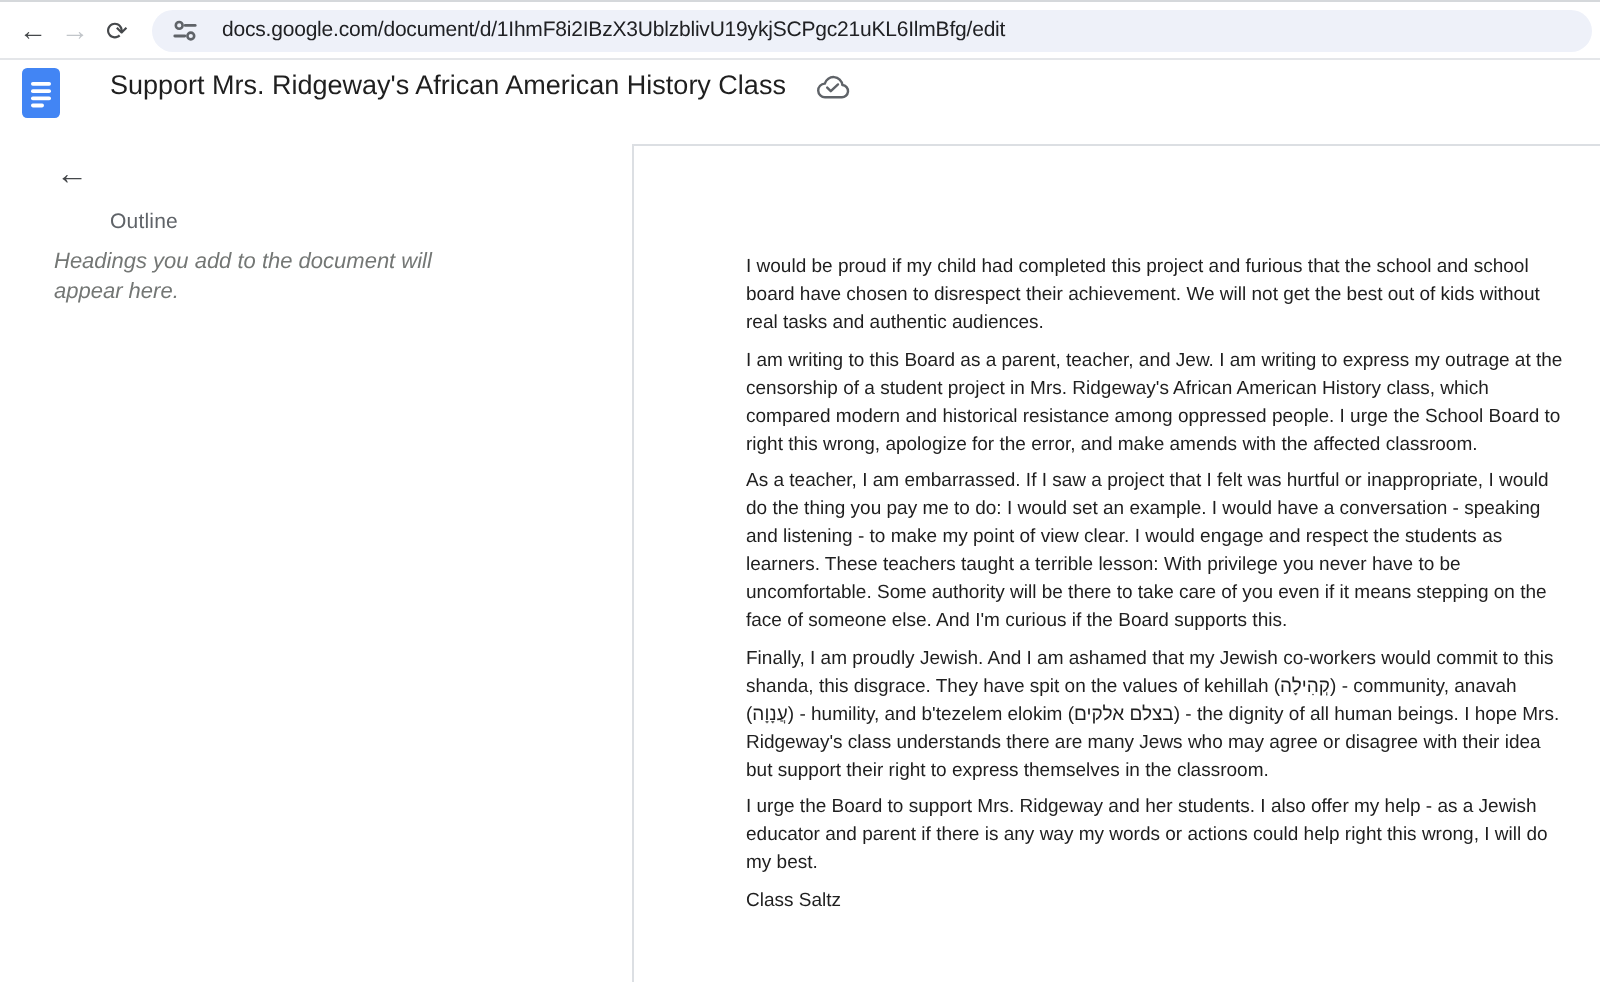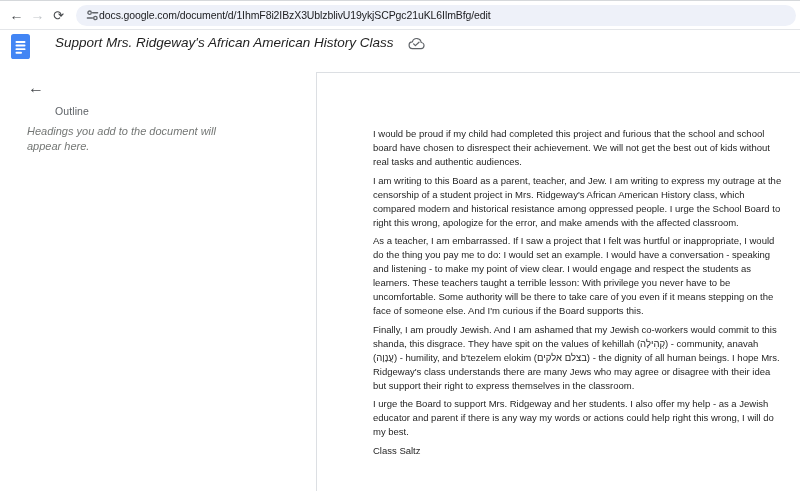--- a/index.html
+++ b/index.html
@@ -17,30 +17,30 @@
   }
   .nav-btn{
     width:21px;height:21px;display:flex;align-items:center;justify-content:center;
     font-size:14px;color:#45484b;border-radius:50%;flex:0 0 auto;line-height:1;
   }
   .nav-btn.disabled{color:#c2c6ca;}
   .reload-glyph{font-size:13px;}
   .omnibox{
     flex:1;height:21px;margin:0 4px 0 7px;border-radius:11px;
     background:var(--omnibox-bg,#eef1f9);
-    display:flex;align-items:center;padding:0 10px;gap:0;box-sizing:border-box;
+    display:flex;align-items:center;padding:0 10px;gap:12px;box-sizing:border-box;
   }
   .tune-icon{flex:0 0 auto;display:flex;}
   .url-text{
     font-size:10.5px;color:#202124;letter-spacing:-0.1px;white-space:nowrap;
   }
   
   .docs-header{position:absolute;top:31px;left:0;right:0;height:38px;background:#fff;}
   .docs-logo{position:absolute;left:11px;top:3px;}
-  .title-row{position:absolute;left:55px;top:4px;display:flex;align-items:center;gap:15px;font-style:italic;}
+  .title-row{position:absolute;left:55px;top:4px;display:flex;align-items:center;gap:15px;}
   .doc-title{font-size:13.5px;color:#1f1f1f;white-space:nowrap;}
   .cloud-icon{display:flex;margin-top:2px;}
   .menu-row{position:absolute;left:56px;top:23px;display:flex;gap:13px;margin-top:15px;}
   .menu-item{font-size:11.5px;color:#1f1f1f;cursor:default;}
   
   .outline-panel{position:absolute;left:0;top:67px;width:300px;height:424px;background:#fff;}
   .outline-collapse{
     position:absolute;left:26px;top:11px;width:20px;height:20px;
     font-size:16px;color:#45484b;display:flex;align-items:center;justify-content:center;
   }

